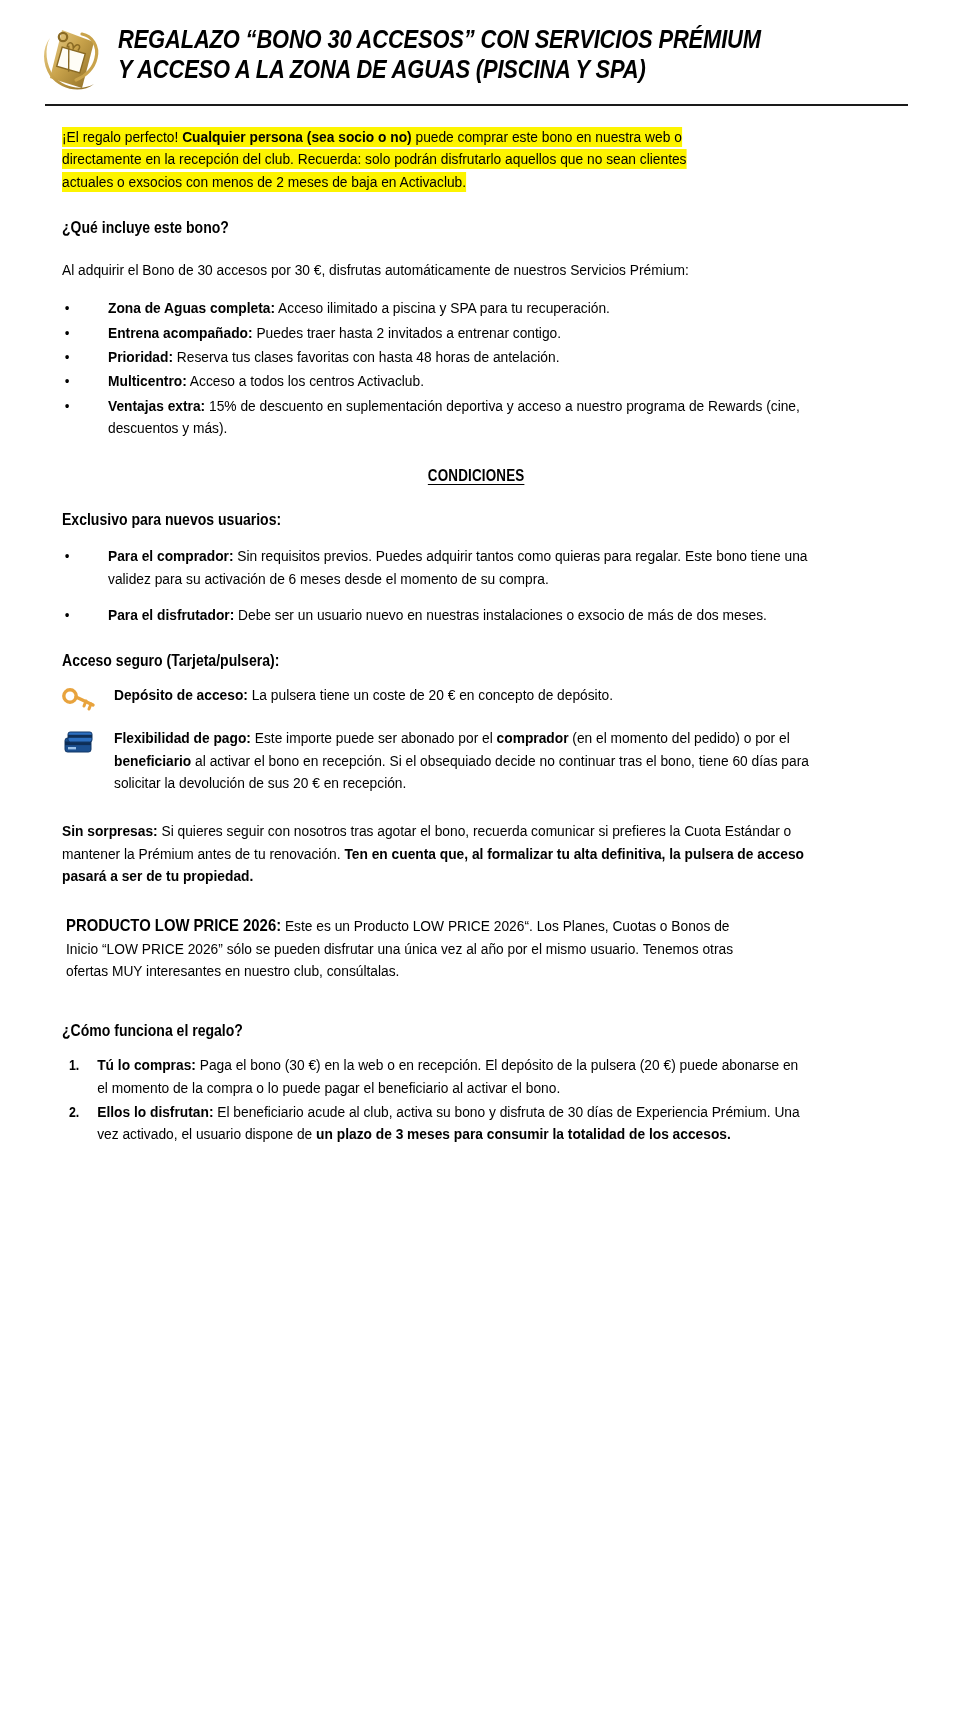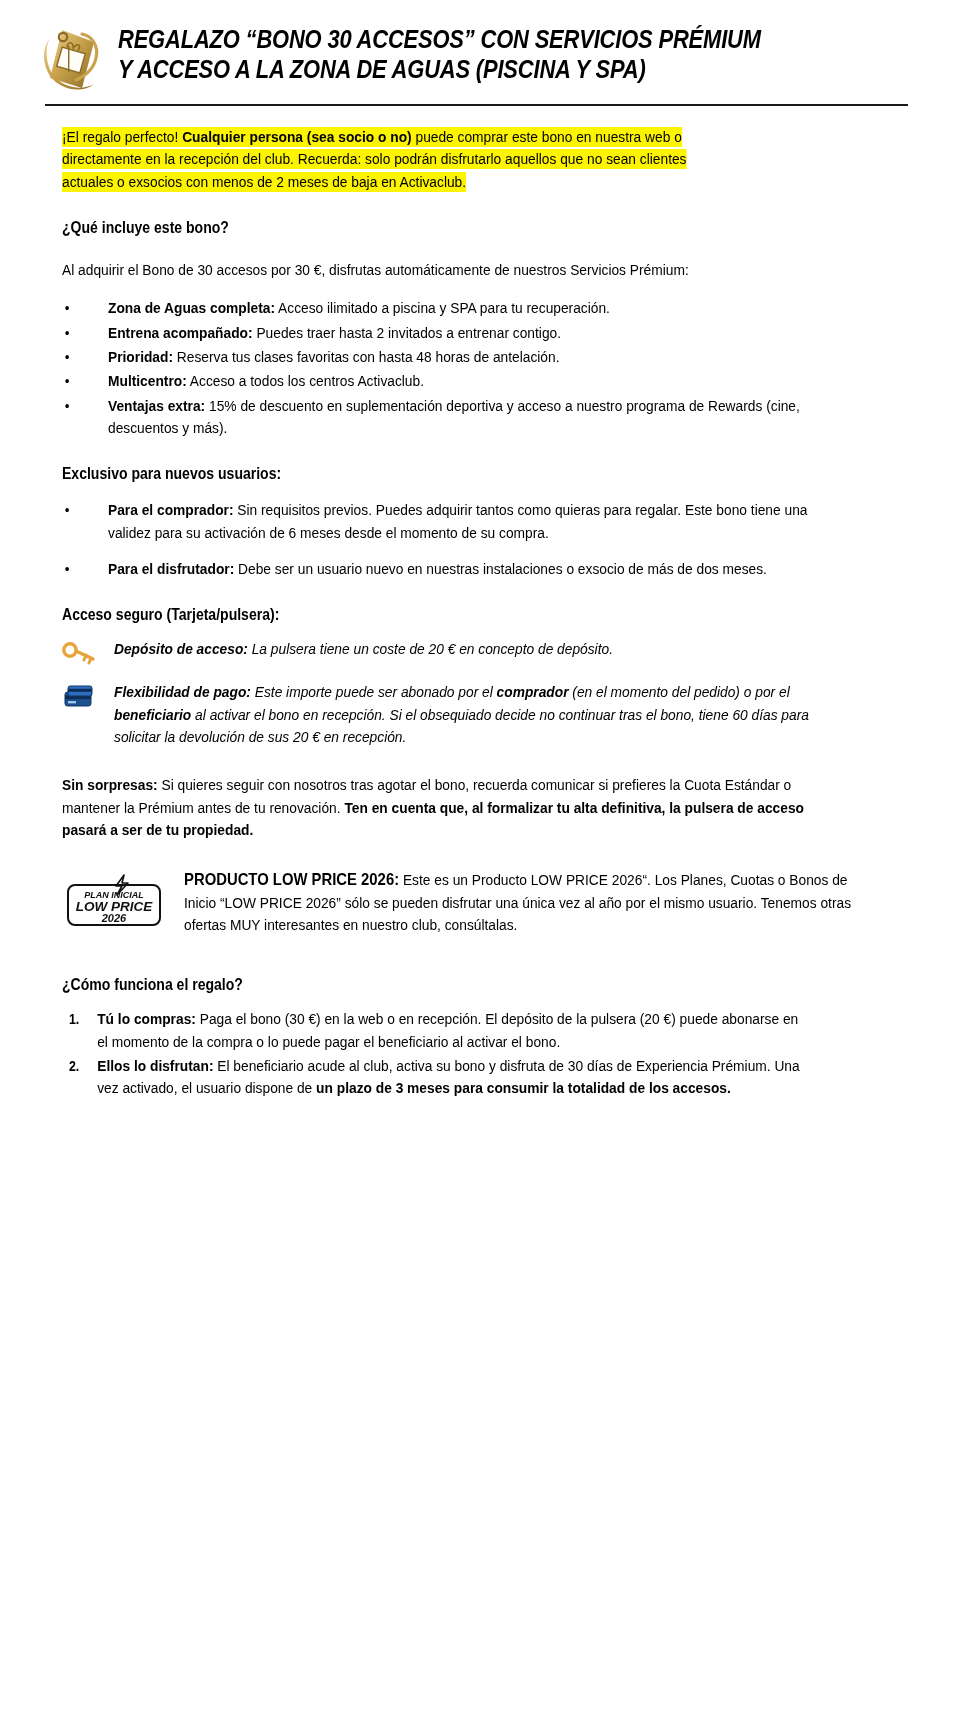--- a/index.html
+++ b/index.html
@@ -132,21 +132,20 @@
   }
 
   ul.spaced li { margin-bottom: 14px; }
 
   
   .icon-rows { margin: 14px 0 0 62px; }
   .icon-row {
     display: flex;
     align-items: flex-start;
     margin-bottom: 12px;
-    font-style: italic;
   }
   .icon-row .ico { flex: 0 0 52px; width: 52px; padding-top: 1px; }
   .icon-row .txt { width: 780px; }
 
   
   .nosurprise {
     margin: 26px 0 0 62px;
     width: 830px;
   }
 
@@ -217,20 +216,23 @@
     <li><span class="mk">•</span><b>Zona de Aguas completa:</b><span> Acceso ilimitado a piscina y SPA para tu recuperación.</span></li>
     <li><span class="mk">•</span><b>Entrena acompañado:</b><span> Puedes traer hasta 2 invitados a entrenar contigo.</span></li>
     <li><span class="mk">•</span><b>Prioridad:</b><span> Reserva tus clases favoritas con hasta 48 horas de antelación.</span></li>
     <li><span class="mk">•</span><b>Multicentro:</b><span> Acceso a todos los centros Activaclub.</span></li>
     <li><span class="mk">•</span><b>Ventajas extra:</b><span> 15% de descuento en suplementación deportiva y acceso a nuestro programa de Rewards (cine, descuentos y más).</span></li>
   </ul>
 
   
 
   
+  <div class="cond-title">
+    <span>CONDICIONES</span>
+  </div>
 
   <div class="sub-h">Exclusivo para nuevos usuarios:</div>
 
   <ul class="bullets spaced body-text">
     <li><span class="mk">•</span><b>Para el comprador:</b><span> Sin requisitos previos. Puedes adquirir tantos como quieras para regalar. Este bono tiene una validez para su activación de 6 meses desde el momento de su compra.</span></li>
     <li><span class="mk">•</span><b>Para el disfrutador:</b><span> Debe ser un usuario nuevo en nuestras instalaciones o exsocio de más de dos meses.</span></li>
   </ul>
 
   <div class="sub-h">Acceso seguro (Tarjeta/pulsera):</div>
 
@@ -262,29 +264,20 @@
     </div>
   </div>
 
   
   <div class="nosurprise body-text">
     <b>Sin sorpresas:</b><span> Si quieres seguir con nosotros tras agotar el bono, recuerda comunicar si prefieres la Cuota Estándar o mantener la Prémium antes de tu renovación. </span><b>Ten en cuenta que, al formalizar tu alta definitiva, la pulsera de acceso pasará a ser de tu propiedad.</b>
   </div>
 
   
   <div class="lowprice-row">
-    <div class="lp-badge">
-      <svg viewBox="0 0 112 56" width="112" height="56">
-        <rect x="6" y="12" width="92" height="40" rx="7" ry="7" fill="none" stroke="#111" stroke-width="2"></rect>
-        <path d="M62 2 L54 13 L60 13 L55 22 L66 10 L60 10 Z" fill="none" stroke="#111" stroke-width="1.6" stroke-linejoin="round"></path>
-        <text x="52" y="25" font-family="Liberation Sans, sans-serif" font-size="9" font-style="italic" font-weight="bold" text-anchor="middle" fill="#111">PLAN INICIAL</text>
-        <text x="52" y="38" font-family="Liberation Sans, sans-serif" font-size="13.5" font-style="italic" font-weight="bold" text-anchor="middle" fill="#111">LOW PRICE</text>
-        <text x="52" y="49" font-family="Liberation Sans, sans-serif" font-size="11" font-style="italic" font-weight="bold" text-anchor="middle" fill="#111">2026</text>
-      </svg>
-    </div>
     <div class="lp-text body-text">
       <span class="lp-head">PRODUCTO LOW PRICE 2026:</span><span> Este es un Producto LOW PRICE 2026“. Los Planes, Cuotas o Bonos de Inicio “LOW PRICE 2026” sólo se pueden disfrutar una única vez al año por el mismo usuario.  Tenemos otras ofertas MUY interesantes en nuestro club, consúltalas.</span>
     </div>
   </div>
 
   
   <div class="how-h">¿Cómo funciona el regalo?</div>
   <ol class="nums body-text">
     <li><span class="mk">1.</span><b>Tú lo compras:</b><span> Paga el bono (30 €) en la web o en recepción. El depósito de la pulsera (20 €) puede abonarse en el momento de la compra o lo puede pagar el beneficiario al activar el bono.</span></li>
     <li><span class="mk">2.</span><b>Ellos lo disfrutan:</b><span> El beneficiario acude al club, activa su bono y disfruta de 30 días de Experiencia Prémium. Una vez activado, el usuario dispone de </span><b>un plazo de 3 meses para consumir la totalidad de los accesos.</b></li>

